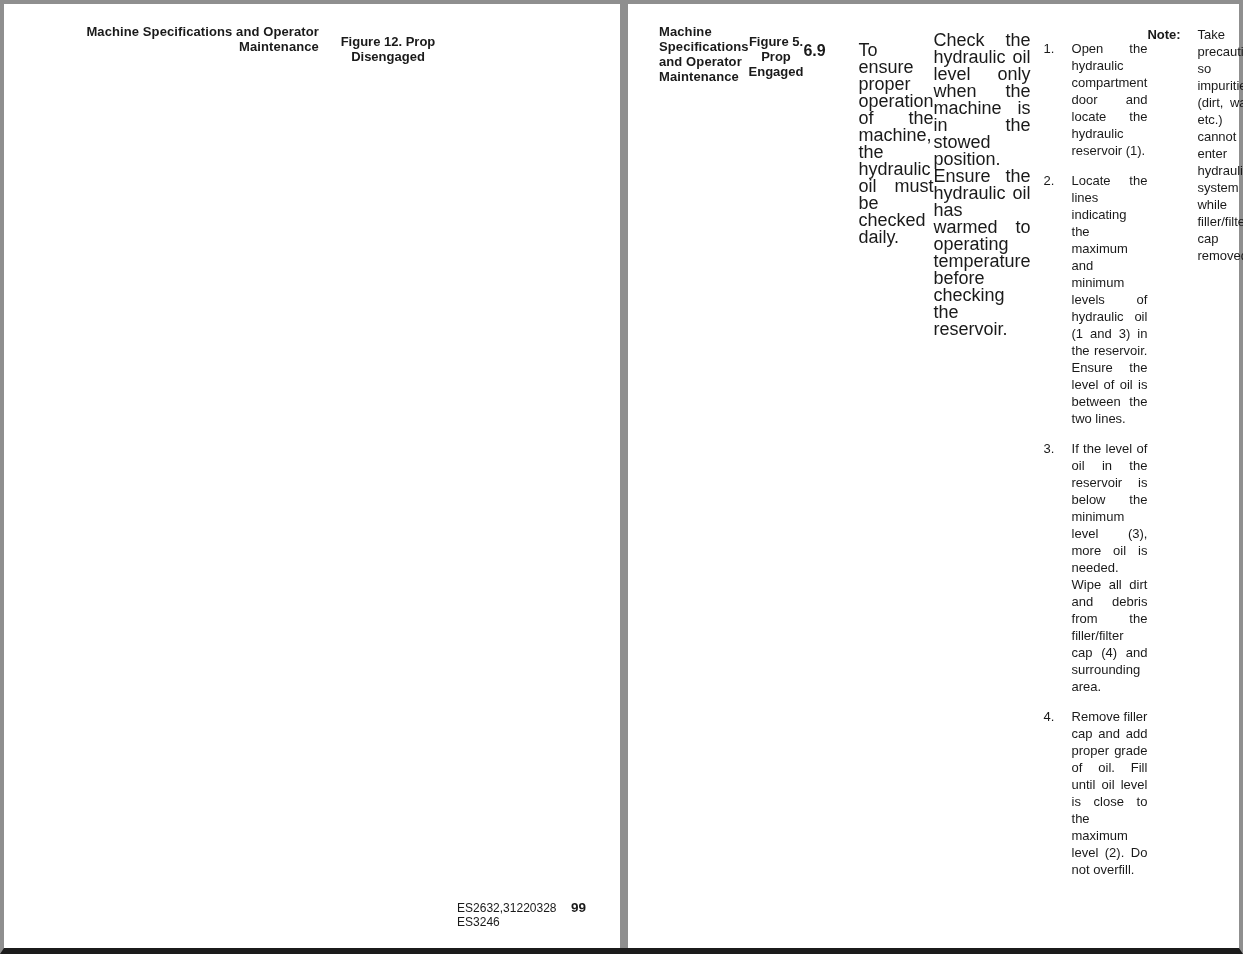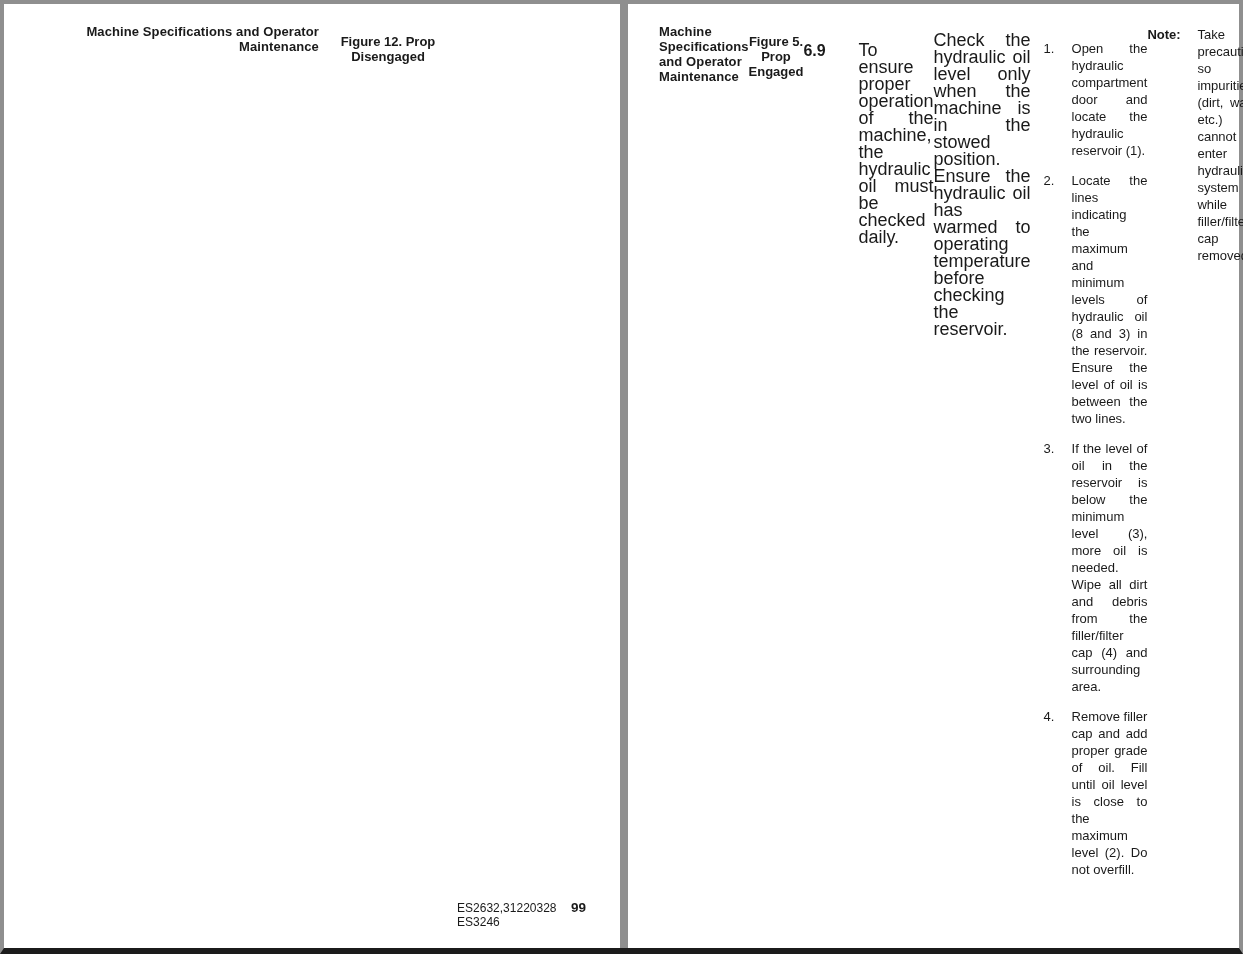--- a/index.html
+++ b/index.html
@@ -166,21 +166,21 @@
     <p class="para first">To ensure proper operation of the machine, the hydraulic oil must be checked daily.</p>
     <p class="para">Check the hydraulic oil level only when the machine is in the stowed position. Ensure the hydraulic oil has warmed to operating temperature before checking the reservoir.</p>
 
     <div class="steps">
       <div class="step">
         <span class="step-num">1.</span>
         <span class="step-text">Open the hydraulic compartment door and locate the hydraulic reservoir (1).</span>
       </div>
       <div class="step">
         <span class="step-num">2.</span>
-        <span class="step-text">Locate the lines indicating the maximum and minimum levels of hydraulic oil (8 and 3) in the reservoir. Ensure the level of oil is between the two lines.</span>
+        <span class="step-text">Locate the lines indicating the maximum and minimum levels of hydraulic oil (1 and 3) in the reservoir. Ensure the level of oil is between the two lines.</span>
       </div>
       <div class="step">
         <span class="step-num">3.</span>
         <span class="step-text">If the level of oil in the reservoir is below the minimum level (3), more oil is needed. Wipe all dirt and debris from the filler/filter cap (4) and surrounding area.</span>
       </div>
       <div class="step">
         <span class="step-num">4.</span>
         <span class="step-text">Remove filler cap and add proper grade of oil. Fill until oil level is close to the maximum level (2). Do not overfill.</span>
       </div>
     </div>

